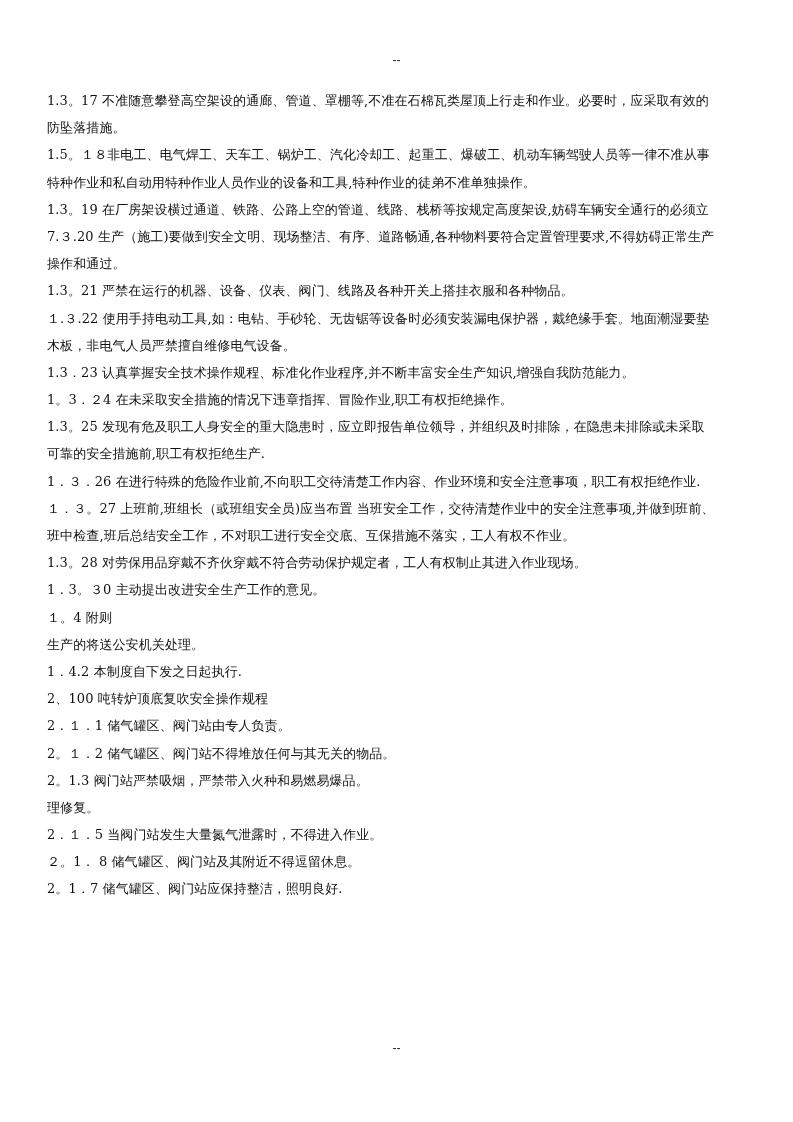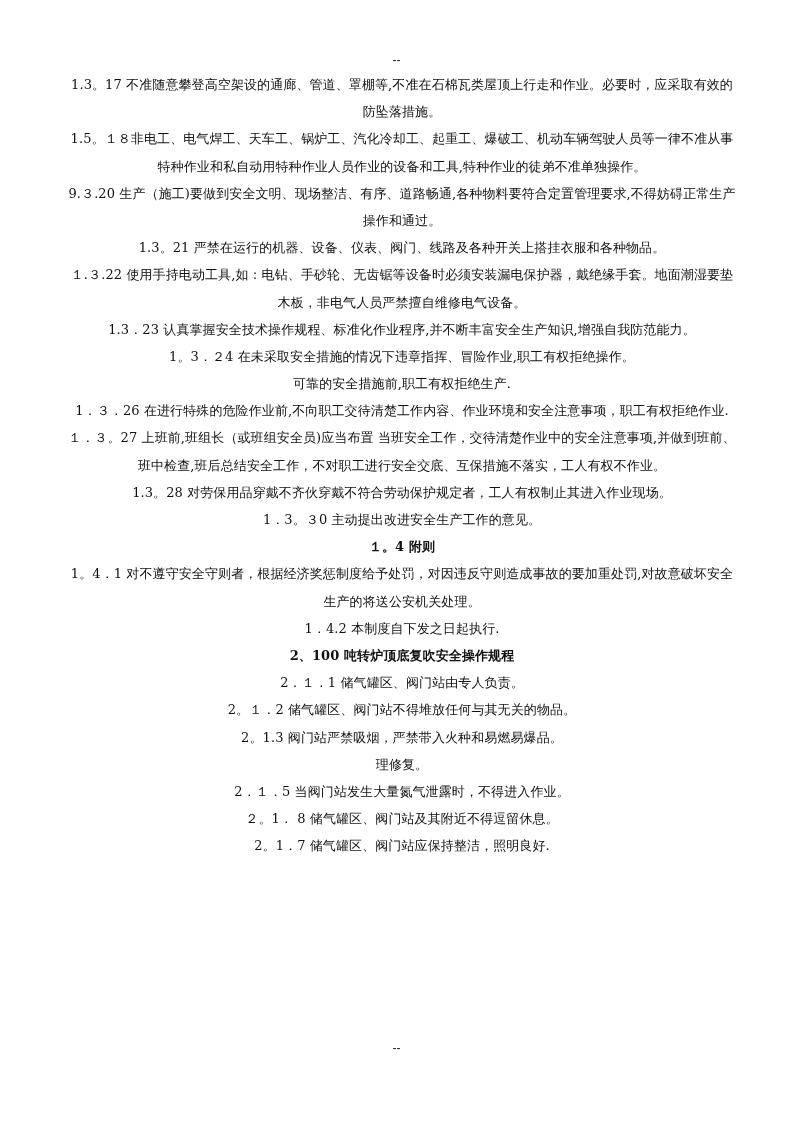--- a/index.html
+++ b/index.html
@@ -2,49 +2,50 @@
 <html><head>
 <meta charset="utf-8">
 <style>
   html, body { margin:0; padding:0; background:#ffffff; }
   body { width:793px; height:1122px; position:relative; overflow:hidden;
          font-family:"DejaVu Serif","Liberation Serif",serif; color:#111; }
   .page-mark { position:absolute; left:0; width:793px; text-align:center;
                font-size:12px; line-height:14px; font-family:"Liberation Sans",sans-serif; color:#222; }
   #top-mark { top:53px; }
   #bottom-mark { top:1041px; }
-  .content { position:absolute; left:47px; top:71px; width:710px;text-align:center; }
+  .content { position:absolute; left:47px; top:87px; width:710px; }
   .line { font-size:13px; line-height:27.2px; height:27.2px; white-space:nowrap; letter-spacing:0.1px; }
-  .bold { font-weight:bold; }
+  .bold { font-weight:normal; }
 </style>
 </head>
 <body>
 
 <div id="top-mark" class="page-mark">--</div>
 
 <div class="content">
   <div class="line">1.3。17 不准随意攀登高空架设的通廊、管道、罩棚等,不准在石棉瓦类屋顶上行走和作业。必要时，应采取有效的</div>
   <div class="line">防坠落措施。</div>
   <div class="line">1.5。１８非电工、电气焊工、天车工、锅炉工、汽化冷却工、起重工、爆破工、机动车辆驾驶人员等一律不准从事</div>
   <div class="line">特种作业和私自动用特种作业人员作业的设备和工具,特种作业的徒弟不准单独操作。</div>
-  <div class="line">9.３.20 生产（施工)要做到安全文明、现场整洁、有序、道路畅通,各种物料要符合定置管理要求,不得妨碍正常生产</div>
+  <div class="line">1.3。19 在厂房架设横过通道、铁路、公路上空的管道、线路、栈桥等按规定高度架设,妨碍车辆安全通行的必须立</div>
+  <div class="line">7.３.20 生产（施工)要做到安全文明、现场整洁、有序、道路畅通,各种物料要符合定置管理要求,不得妨碍正常生产</div>
   <div class="line">操作和通过。</div>
   <div class="line">1.3。21 严禁在运行的机器、设备、仪表、阀门、线路及各种开关上搭挂衣服和各种物品。</div>
   <div class="line">１.３.22 使用手持电动工具,如：电钻、手砂轮、无齿锯等设备时必须安装漏电保护器，戴绝缘手套。地面潮湿要垫</div>
   <div class="line">木板，非电气人员严禁擅自维修电气设备。</div>
   <div class="line">1.3．23 认真掌握安全技术操作规程、标准化作业程序,并不断丰富安全生产知识,增强自我防范能力。</div>
   <div class="line">1。3．２4 在未采取安全措施的情况下违章指挥、冒险作业,职工有权拒绝操作。</div>
+  <div class="line">1.3。25 发现有危及职工人身安全的重大隐患时，应立即报告单位领导，并组织及时排除，在隐患未排除或未采取</div>
   <div class="line">可靠的安全措施前,职工有权拒绝生产.</div>
   <div class="line">1．３．26 在进行特殊的危险作业前,不向职工交待清楚工作内容、作业环境和安全注意事项，职工有权拒绝作业.</div>
   <div class="line">１．３。27 上班前,班组长（或班组安全员)应当布置 当班安全工作，交待清楚作业中的安全注意事项,并做到班前、</div>
   <div class="line">班中检查,班后总结安全工作，不对职工进行安全交底、互保措施不落实，工人有权不作业。</div>
   <div class="line">1.3。28 对劳保用品穿戴不齐伙穿戴不符合劳动保护规定者，工人有权制止其进入作业现场。</div>
   <div class="line">1．3。３0 主动提出改进安全生产工作的意见。</div>
   <div class="line bold">１。4 附则</div>
-  <div class="line">1。4．1 对不遵守安全守则者，根据经济奖惩制度给予处罚，对因违反守则造成事故的要加重处罚,对故意破坏安全</div>
   <div class="line">生产的将送公安机关处理。</div>
   <div class="line">1．4.2 本制度自下发之日起执行.</div>
   <div class="line bold">2、100 吨转炉顶底复吹安全操作规程</div>
   <div class="line">2．１．1 储气罐区、阀门站由专人负责。</div>
   <div class="line">2。１．2 储气罐区、阀门站不得堆放任何与其无关的物品。</div>
   <div class="line">2。1.3 阀门站严禁吸烟，严禁带入火种和易燃易爆品。</div>
   <div class="line">理修复。</div>
   <div class="line">2．１．5 当阀门站发生大量氮气泄露时，不得进入作业。</div>
   <div class="line">２。1． 8 储气罐区、阀门站及其附近不得逗留休息。</div>
   <div class="line">2。1．7 储气罐区、阀门站应保持整洁，照明良好.</div>

